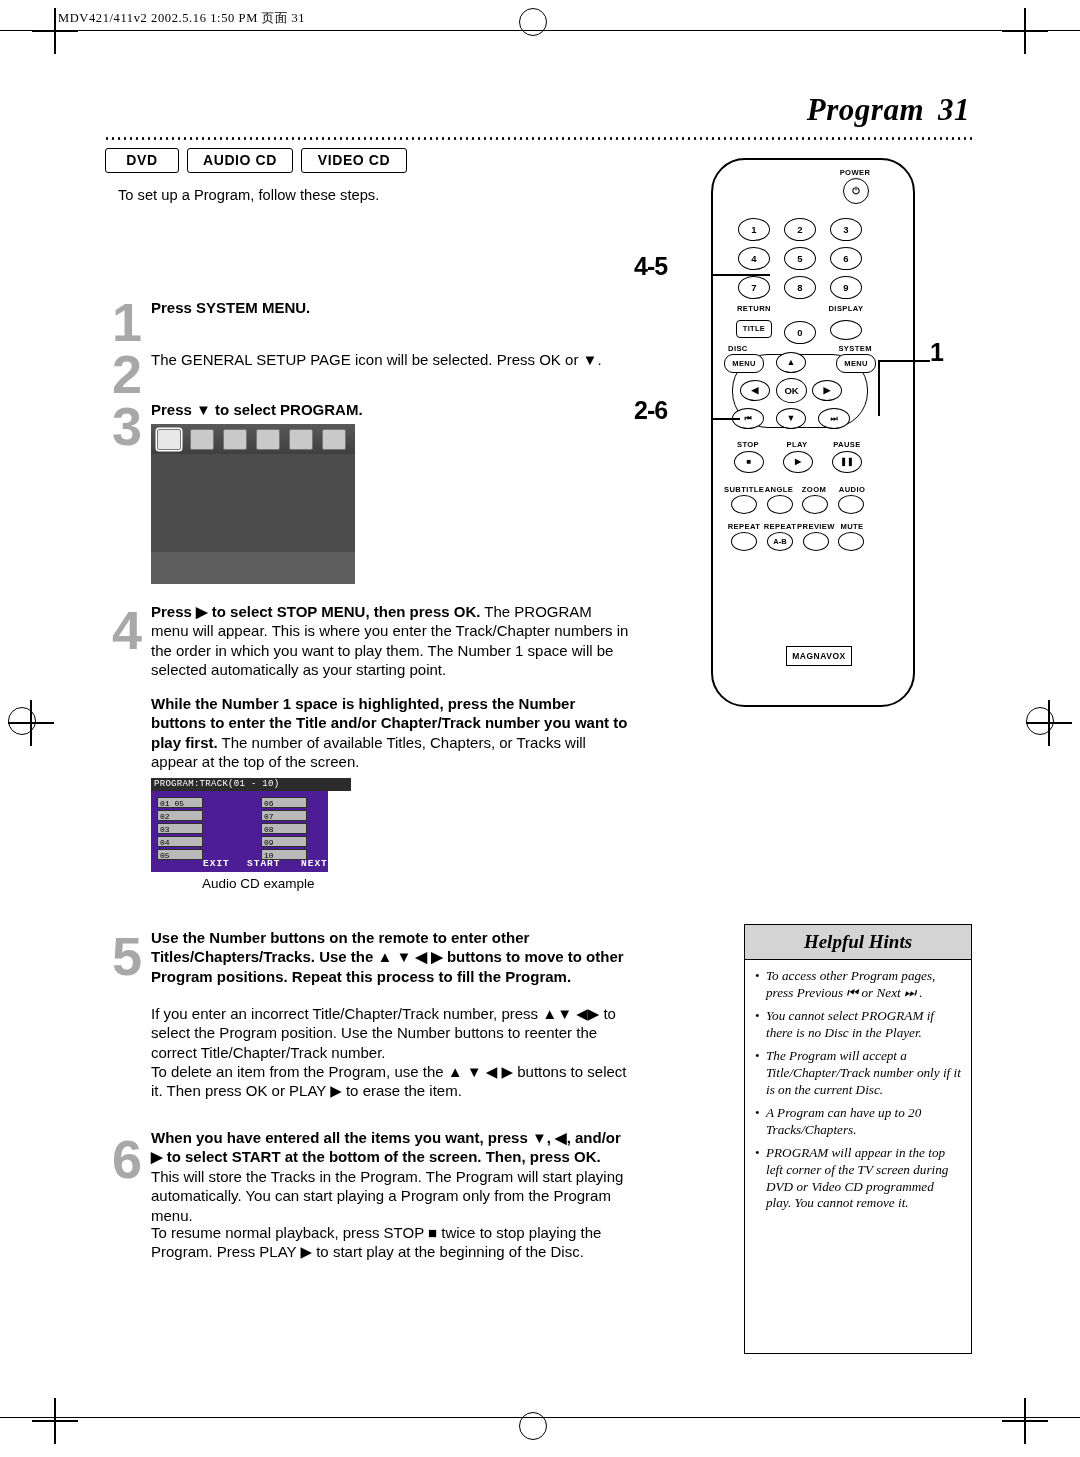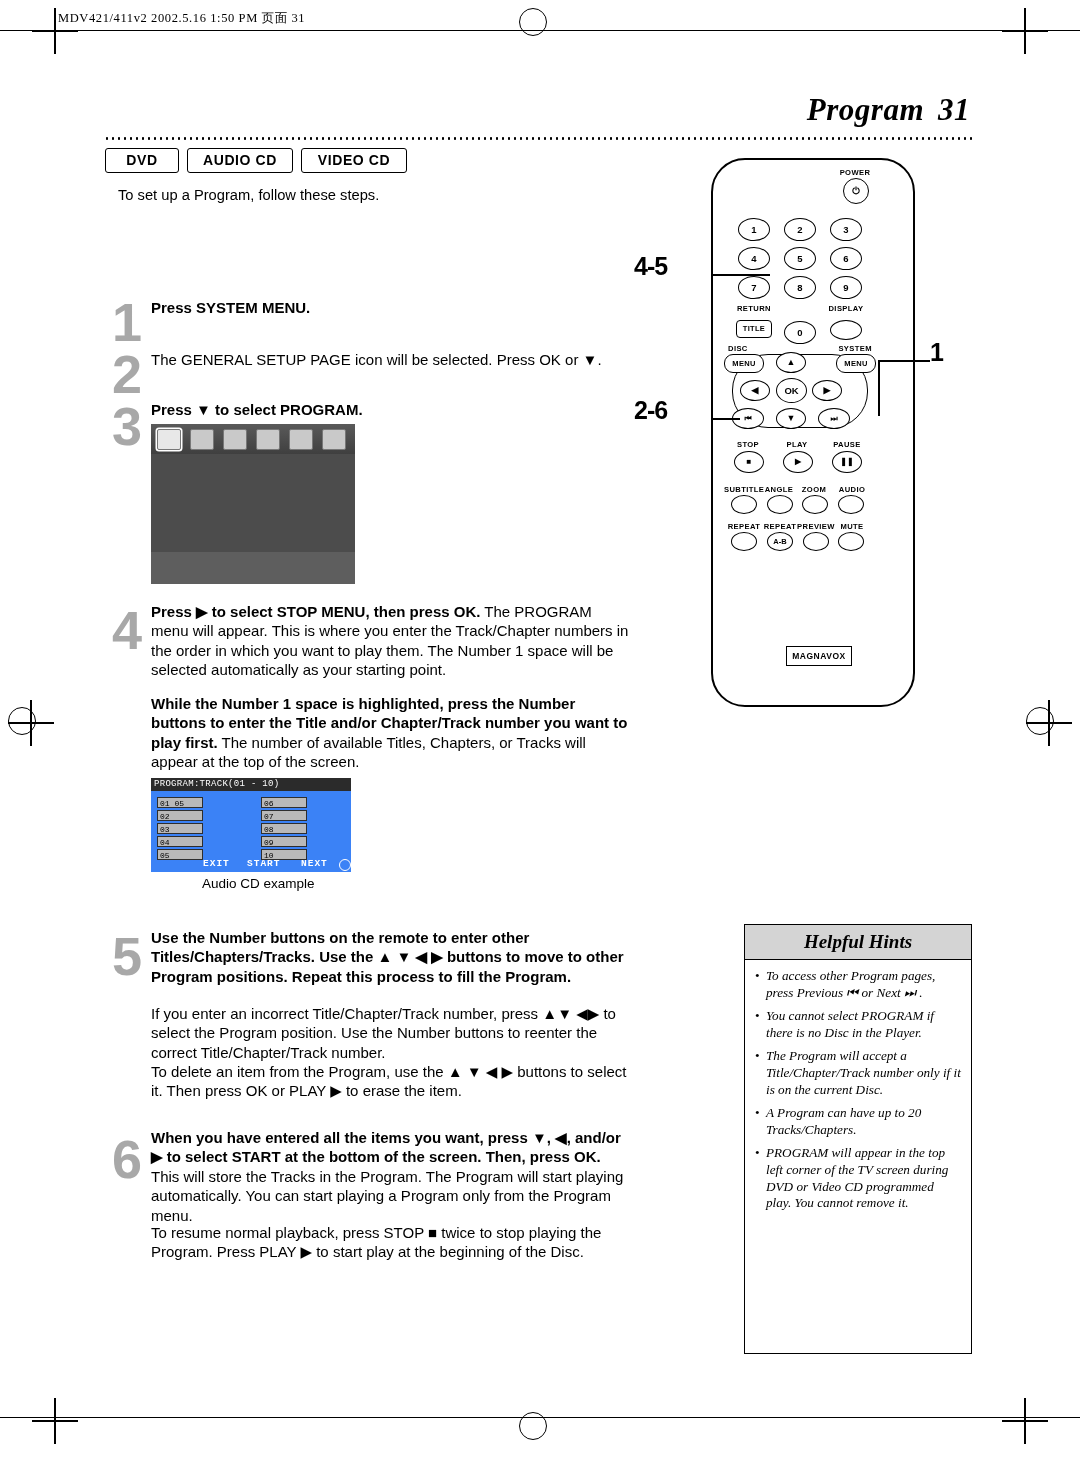--- a/index.html
+++ b/index.html
@@ -97,21 +97,21 @@
   }
   .osd1 .row.hl .lab{background:#cfcfcf;color:#222;padding:0 2px;}
   .osd1 .rowbox{
     position:absolute;left:96px;top:0;width:92px;height:15px;
     background:#d8d8d8;color:#111;text-align:center;line-height:15px;font-size:10px;
   }
   .osd1 .bottomstrip{position:absolute;left:0;top:128px;width:204px;height:32px;background:#5e5e5e;}
 
   
   .osd2{
-    position:absolute;left:151px;top:778px;width:200px;height:94px;background:#3b82f6;
+    position:absolute;left:151px;top:778px;width:177px;height:94px;background:#4c1d95;
   }
   .osd2 .bar{
     position:absolute;left:0;top:0;width:200px;height:13px;background:#2b2b2b;
     color:#fff;font-family:"Liberation Mono", monospace;font-size:9px;line-height:13px;
     padding-left:3px;box-sizing:border-box;letter-spacing:0.3px;
   }
   .osd2 .cell{
     position:absolute;width:46px;height:11px;background:#b9b9b9;border:1px solid #2e2e2e;
     font-family:"Liberation Mono", monospace;font-size:8px;line-height:11px;color:#000;
     padding-left:2px;box-sizing:border-box;

